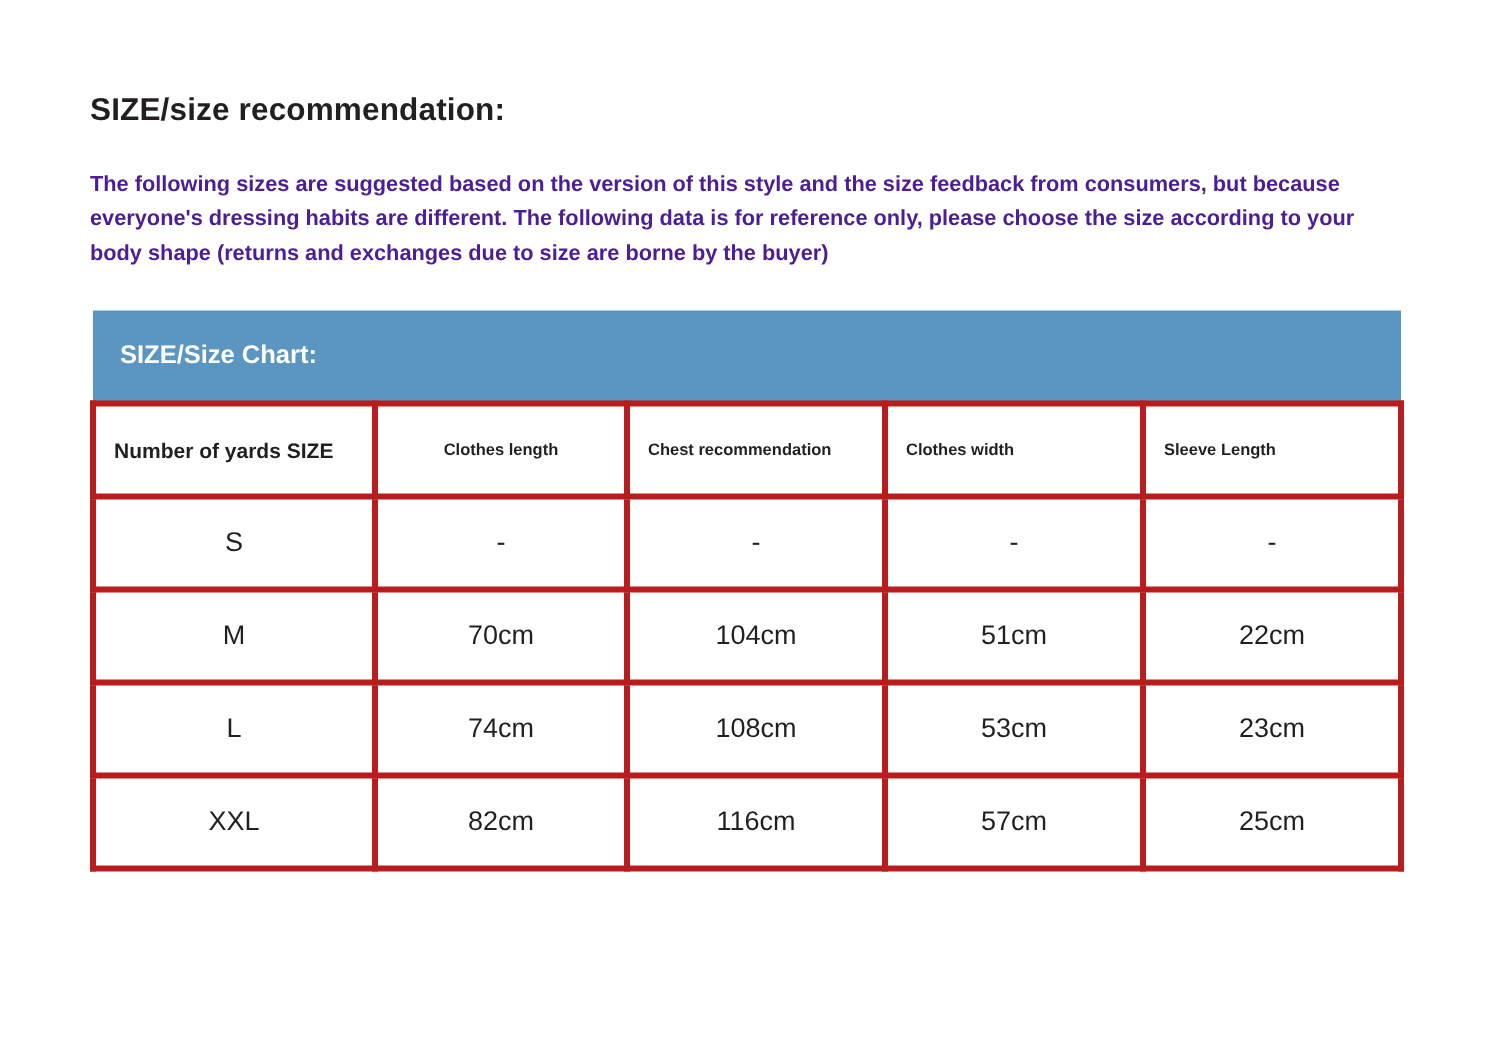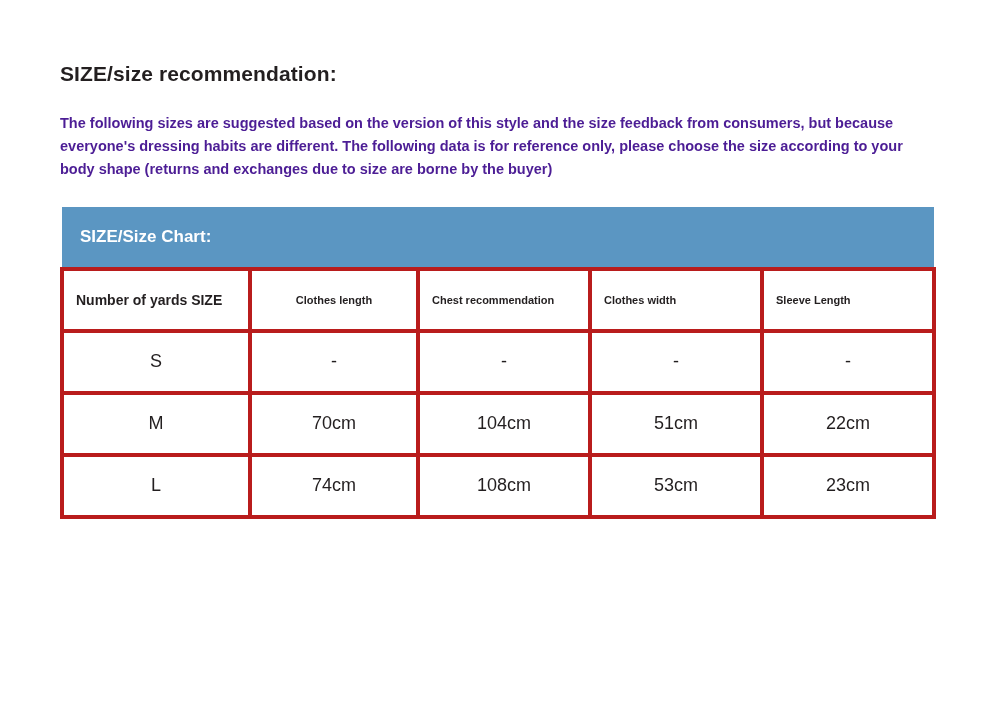--- a/index.html
+++ b/index.html
@@ -140,16 +140,23 @@
         <td>51cm</td>
         <td>22cm</td>
       </tr>
       <tr>
         <td class="size-label">L</td>
         <td>74cm</td>
         <td>108cm</td>
         <td>53cm</td>
         <td>23cm</td>
       </tr>
+      <tr>
+        <td class="size-label">XXL</td>
+        <td>82cm</td>
+        <td>116cm</td>
+        <td>57cm</td>
+        <td>25cm</td>
+      </tr>
     </tbody>
   </table>
 
 </div>
 
 </body></html>

